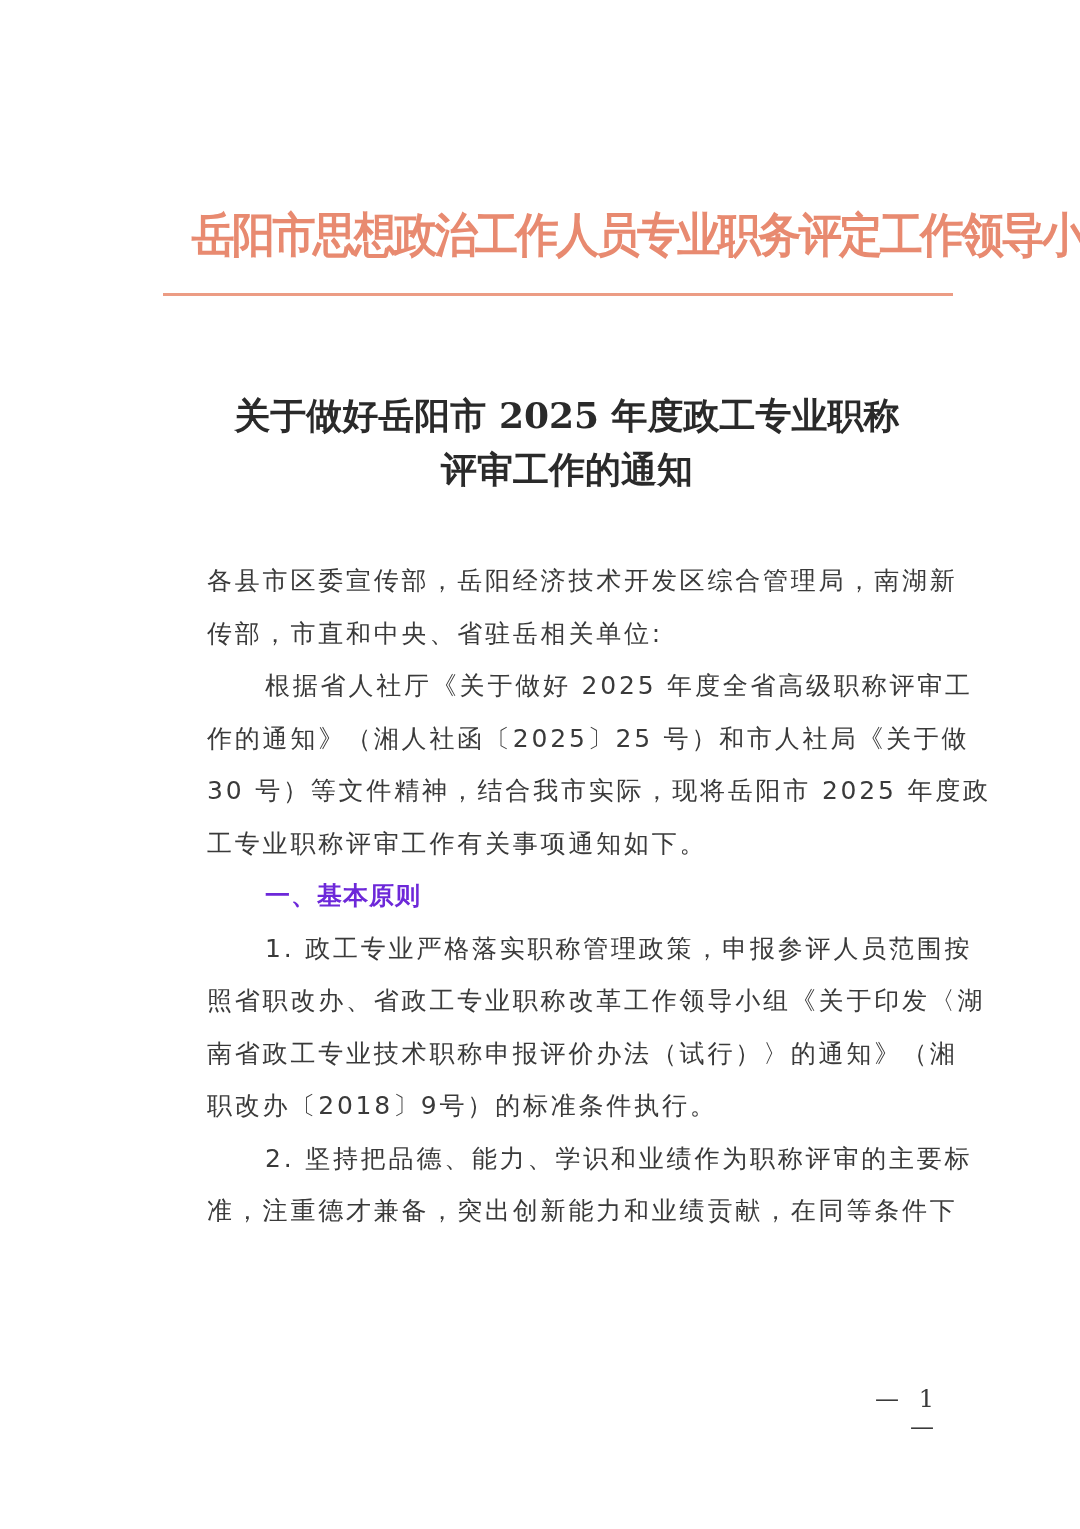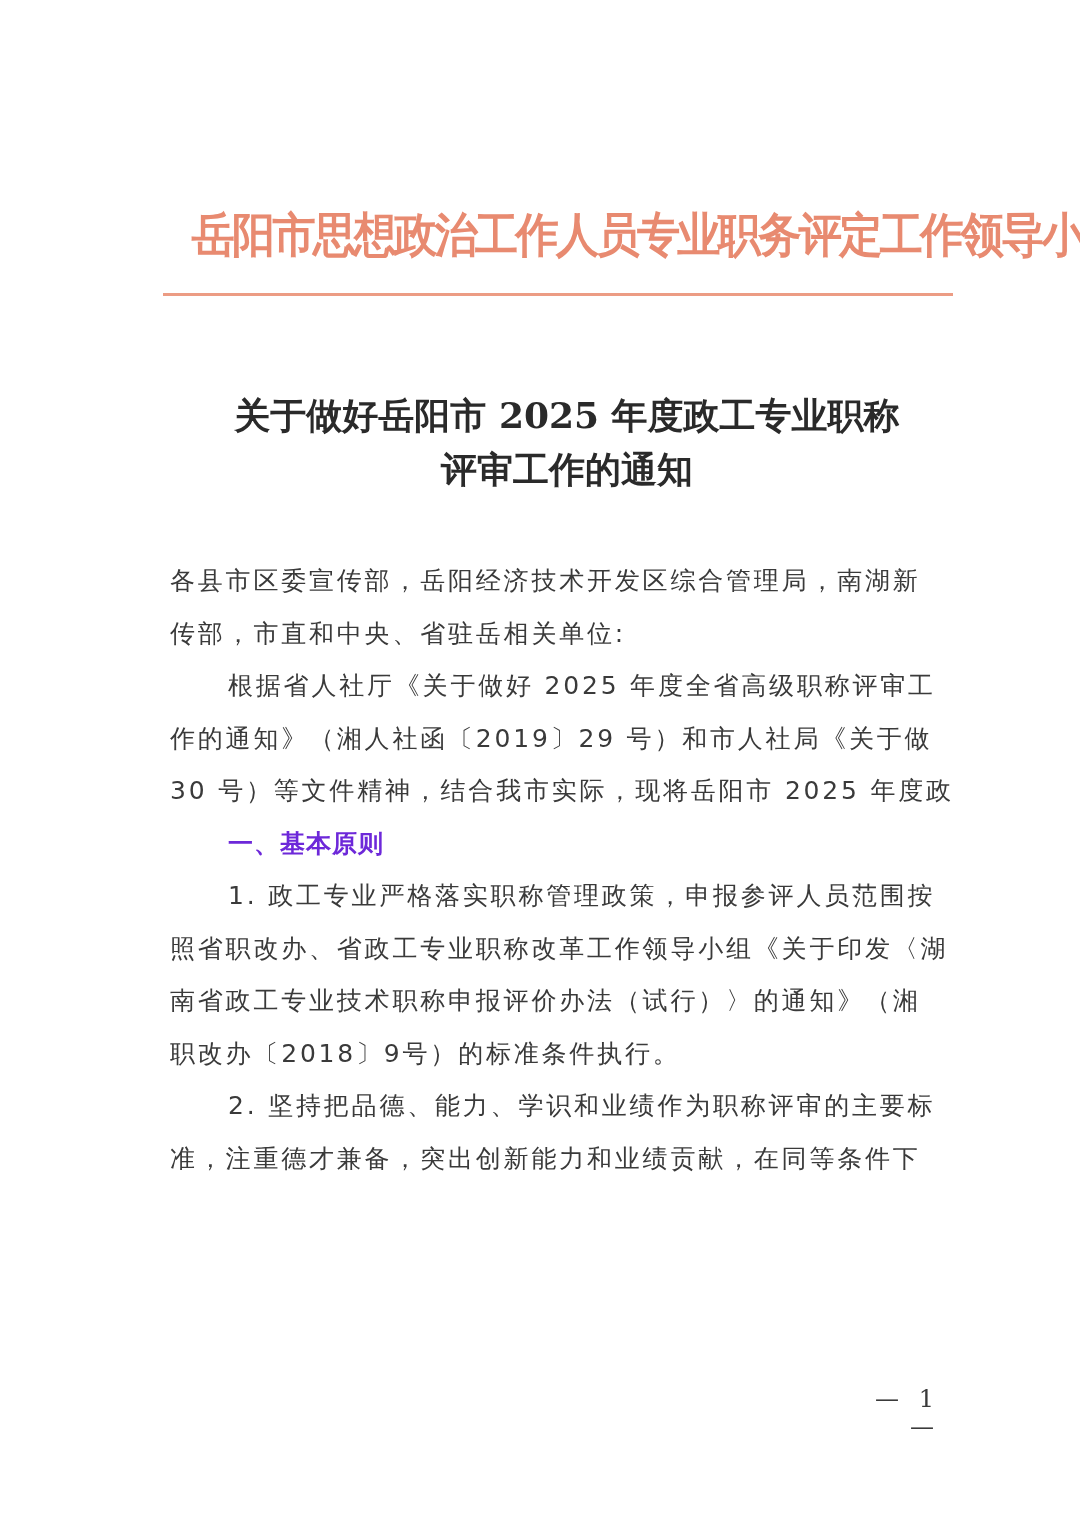--- a/index.html
+++ b/index.html
@@ -17,21 +17,21 @@
     font-family: "DejaVu Serif", "Liberation Serif", serif; font-weight: bold;
     font-size: 36px; line-height: 54px; color: #2a2a2a;
   }
   .doc-title div { white-space: nowrap; }
   .body-text {
     position: absolute; left: 170px; top: 555px; width: 770px;
     font-family: "DejaVu Sans", "Liberation Sans", sans-serif;
     font-size: 25px; line-height: 52.5px; color: #3a3a3a;
     letter-spacing: 2.8px; text-align: justify;
   }
-  .line { height: 52.5px; white-space: nowrap; overflow: visible; }
+  .line { height: 52.5px; white-space: nowrap; overflow: visible; margin-left: 37px; }
   .indent { padding-left: 58px; }
   .heading { font-weight: bold; color: #6d28d9; letter-spacing: 1px; }
   .page-number {
     position: absolute; left: 840px; top: 1385px; width: 100px; text-align: right;
     font-family: "DejaVu Serif", "Liberation Serif", serif; font-size: 24px; color: #3a3a3a; letter-spacing: 6px;
   }
 </style>
 </head>
 <body>
 
@@ -45,22 +45,23 @@
     <div>评审工作的通知</div>
   </div>
 
   <div class="body-text">
     <div>
       <div class="line">各县市区委宣传部，岳阳经济技术开发区综合管理局，南湖新</div>
       <div class="line">传部，市直和中央、省驻岳相关单位:</div>
     </div>
     <div>
       <div class="line indent">根据省人社厅《关于做好 2025 年度全省高级职称评审工</div>
-      <div class="line">作的通知》（湘人社函〔2019〕29 号）和市人社局《关于做</div>
+      <div class="line">作的通知》（湘人社函〔2025〕25 号）和市人社局《关于做</div>
       <div class="line">30 号）等文件精神，结合我市实际，现将岳阳市 2025 年度政</div>
+      <div class="line">工专业职称评审工作有关事项通知如下。</div>
     </div>
     <div class="line indent heading">一、基本原则</div>
     <div>
       <div class="line indent">1. 政工专业严格落实职称管理政策，申报参评人员范围按</div>
       <div class="line">照省职改办、省政工专业职称改革工作领导小组《关于印发〈湖</div>
       <div class="line">南省政工专业技术职称申报评价办法（试行）〉的通知》（湘</div>
       <div class="line">职改办〔2018〕9号）的标准条件执行。</div>
     </div>
     <div>
       <div class="line indent">2. 坚持把品德、能力、学识和业绩作为职称评审的主要标</div>

